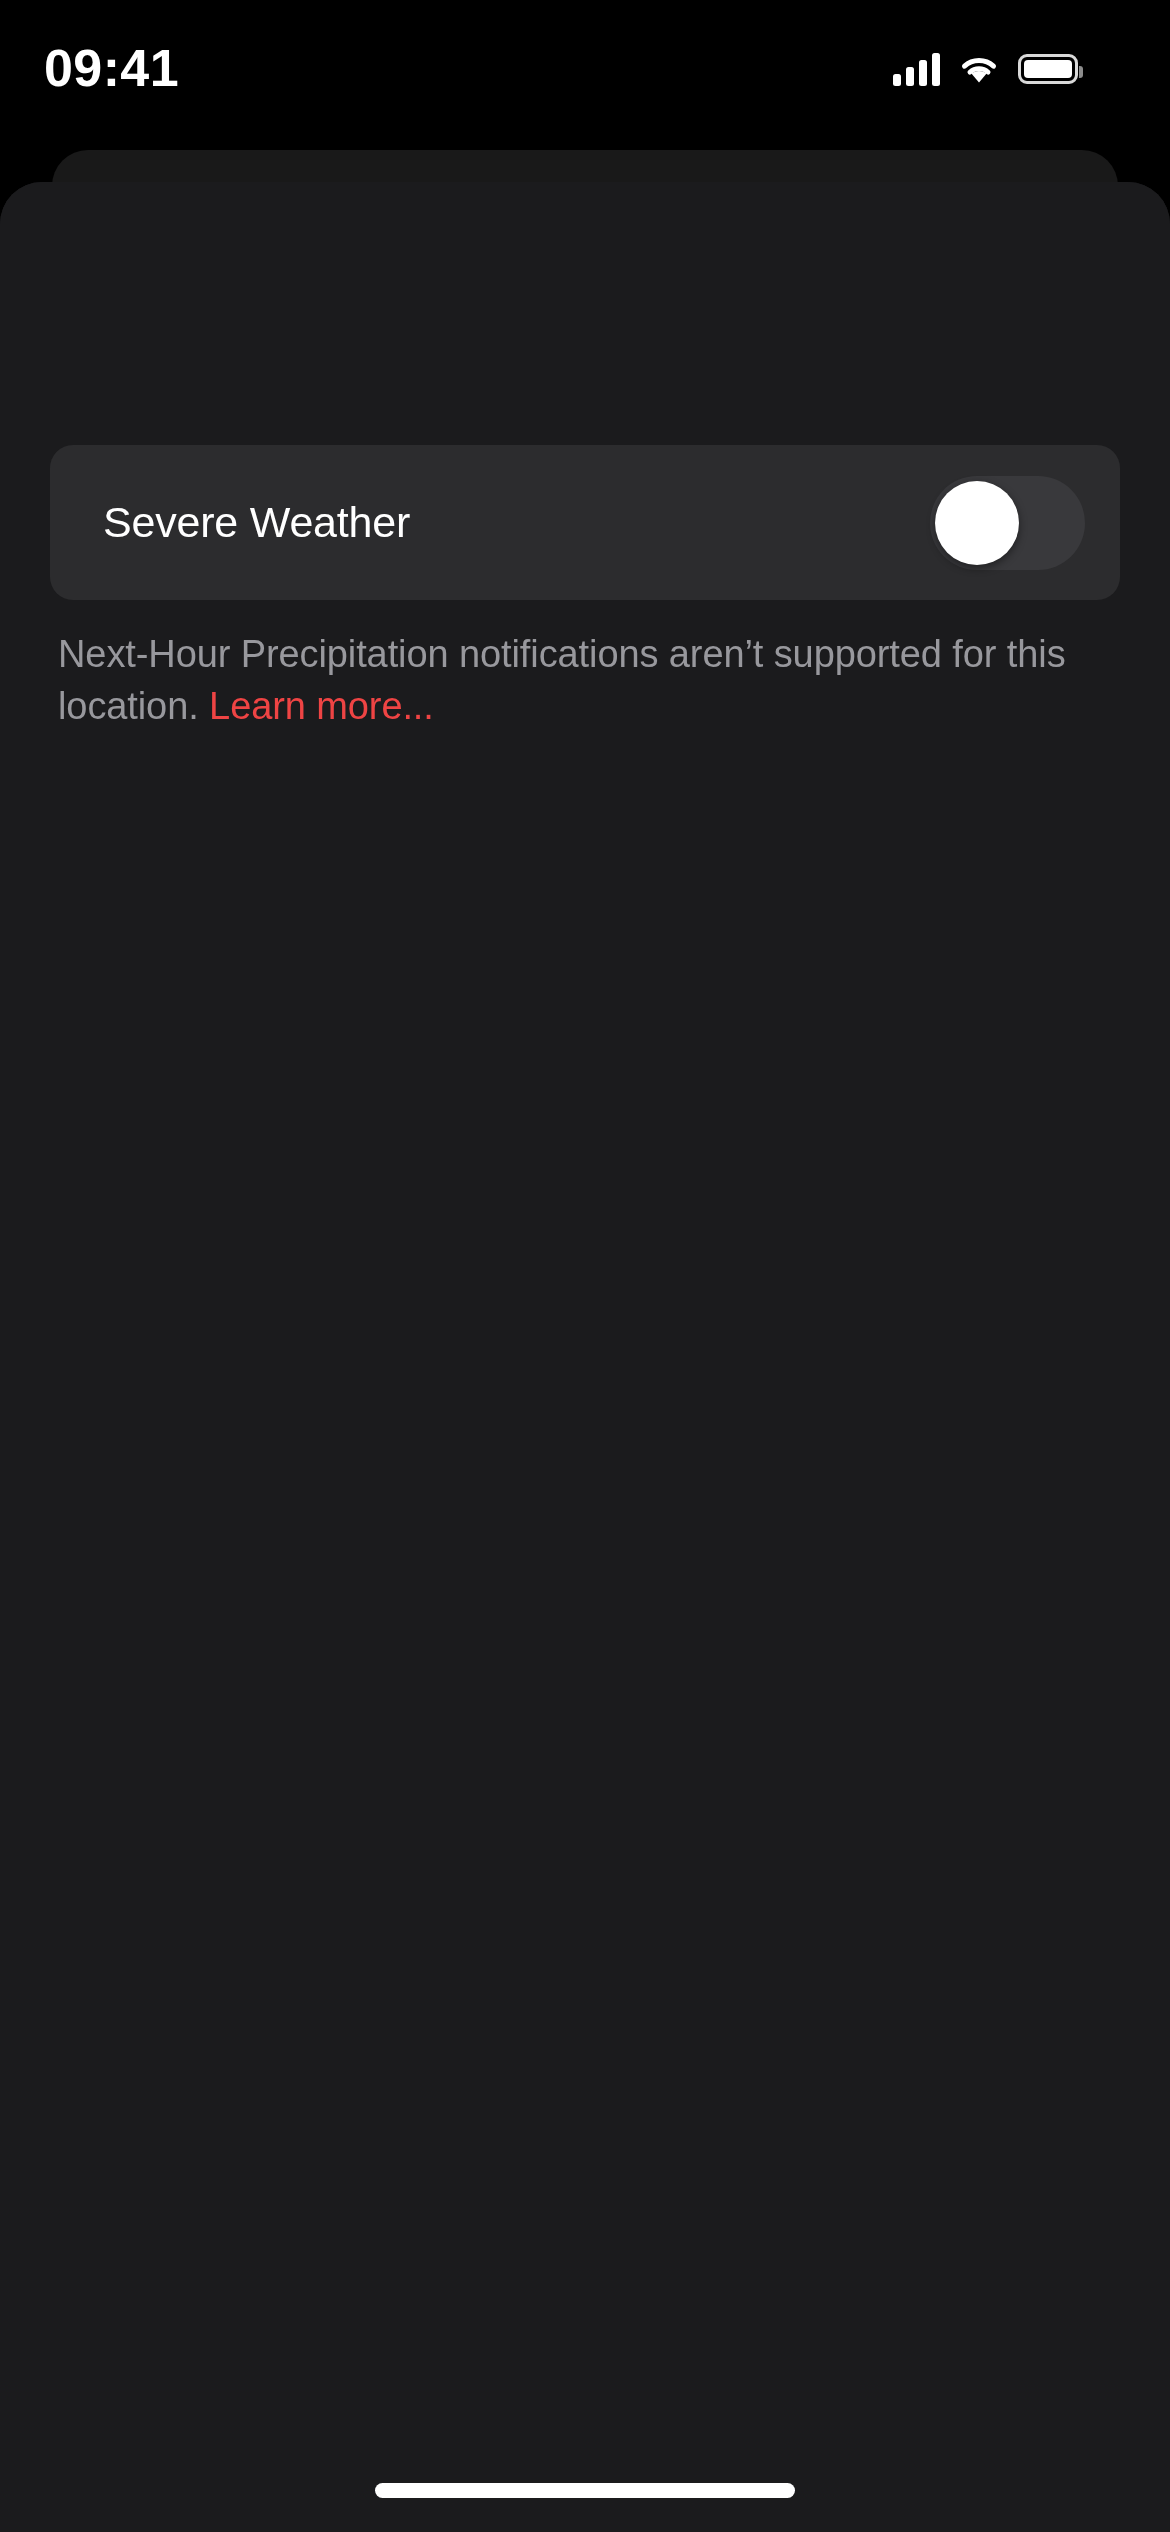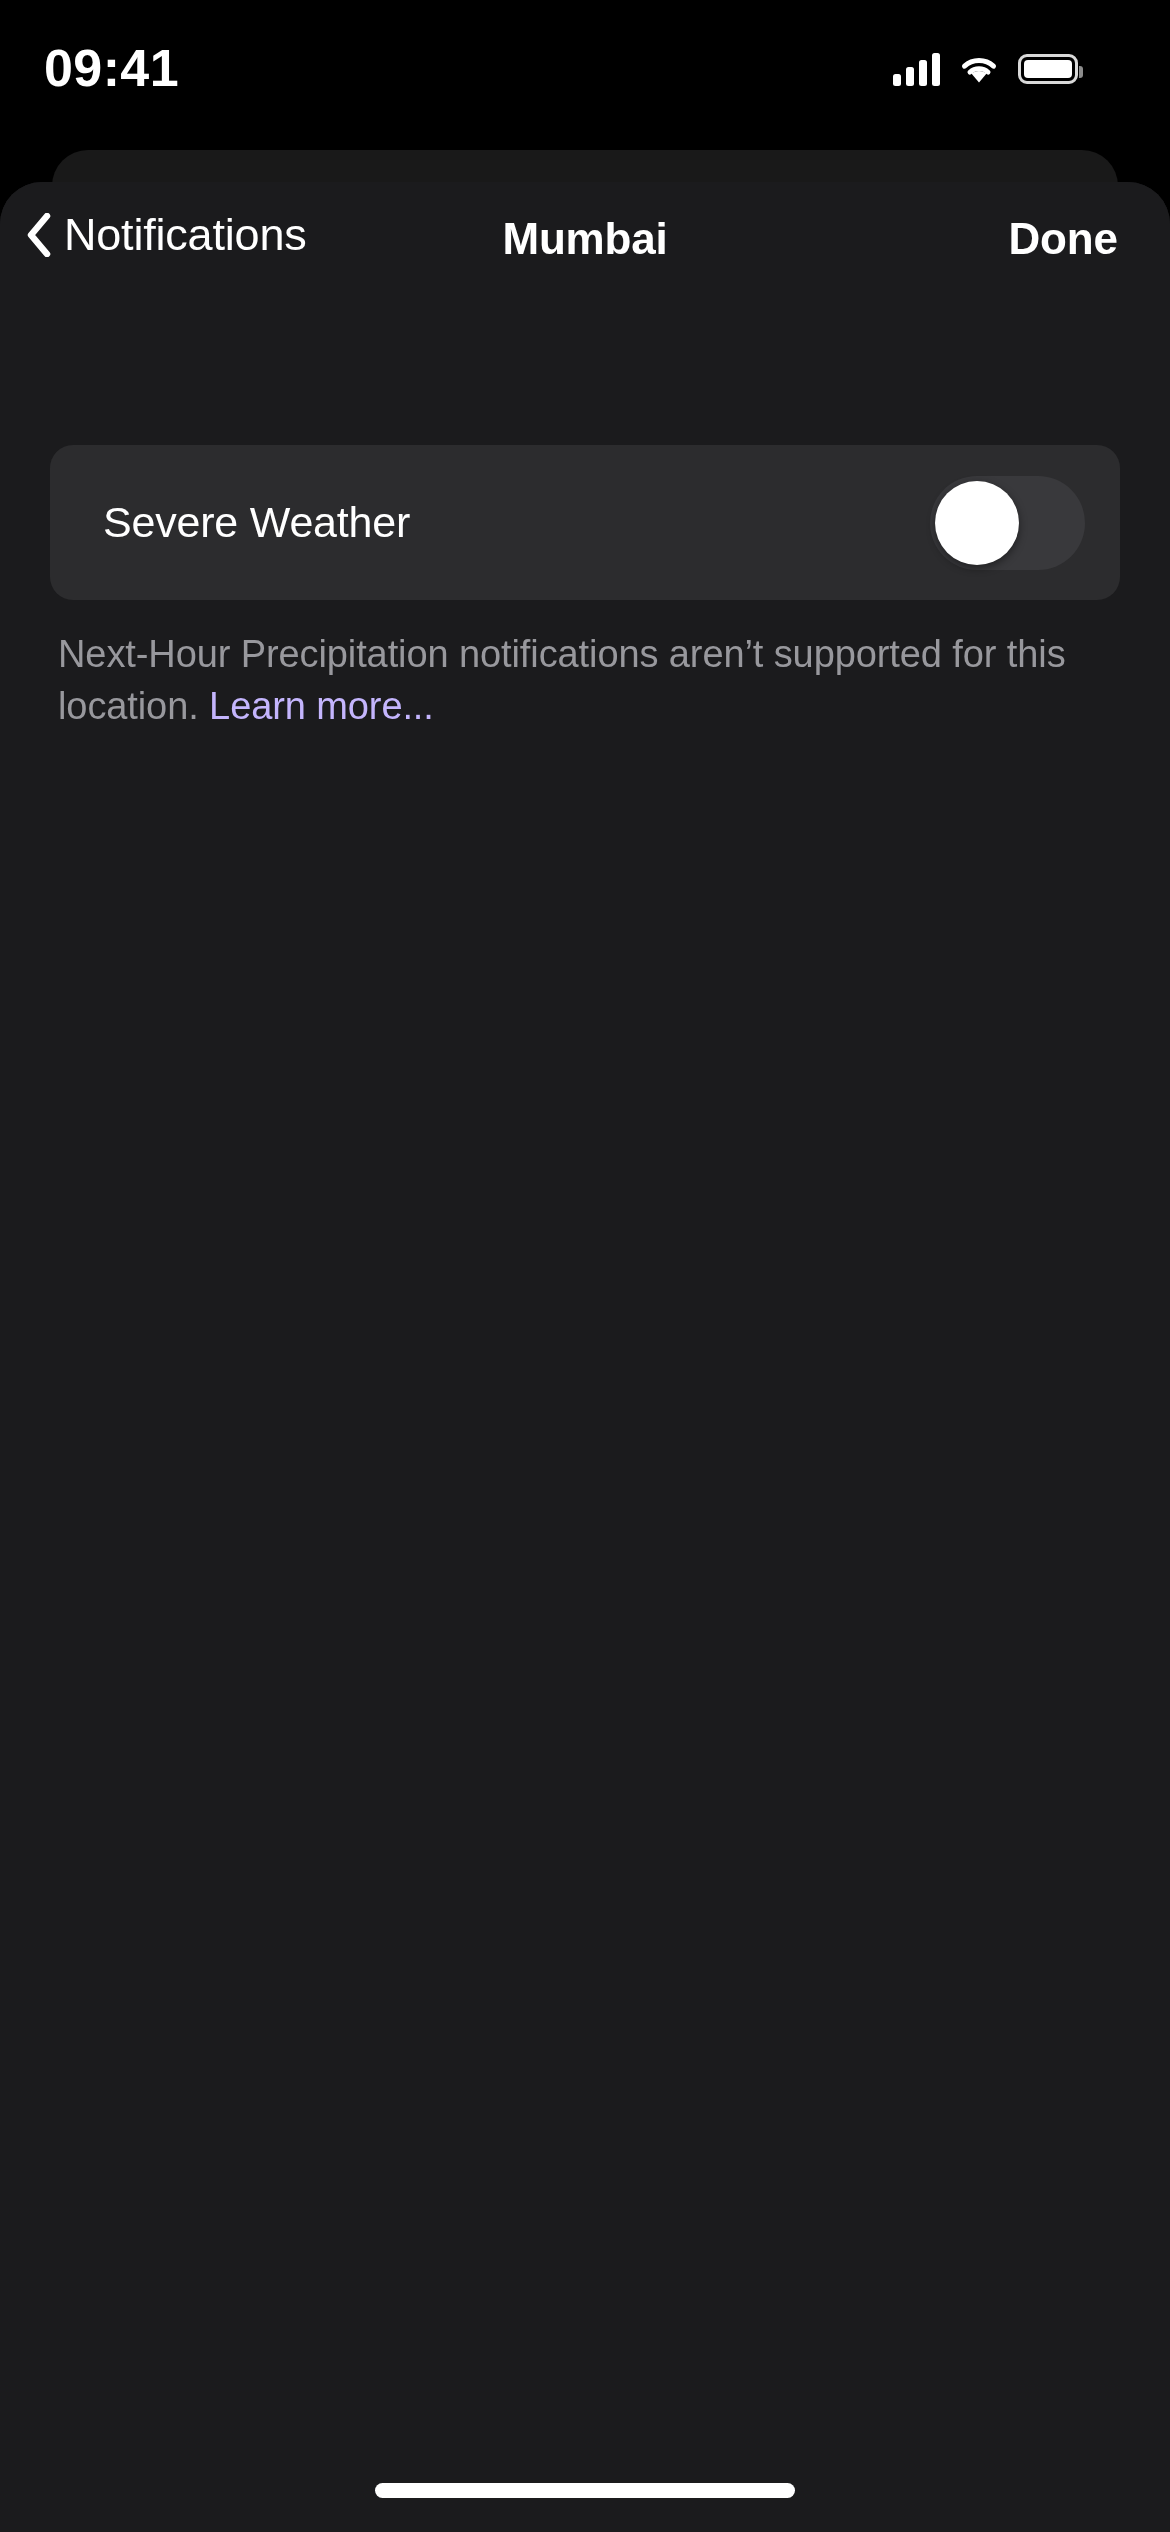--- a/index.html
+++ b/index.html
@@ -98,21 +98,21 @@
     border-radius:50%; background:#fff;
     box-shadow:0 3px 8px rgba(0,0,0,0.45);
   }
 
   
   .footer-note {
     position:absolute; left:58px; top:446px; width:1020px;
     color:#98989d; font-size:38px; line-height:52px; letter-spacing:-0.1px;
     z-index:12;
   }
-  .footer-link { color:#c4b5fd; cursor:pointer; }
+  .footer-link { color:#ef4444; cursor:pointer; }
 
   
   .home-indicator {
     position:absolute; bottom:34px; left:50%; transform:translateX(-50%);
     width:420px; height:15px; background:#fff; border-radius:8px; z-index:50;
   }
 </style>
 </head>
 <body>
 
@@ -136,30 +136,20 @@
         <div class="battery-fill"></div>
       </div>
     </div>
   </div>
 
   <div class="sheet-back"></div>
   <div class="sheet-mid"></div>
 
   <div class="sheet-main">
 
-    <div class="nav-bar">
-      <div class="nav-back">
-        <svg class="chevron-left" viewBox="0 0 26 44">
-          <path d="M21 3 L5 22 L21 41" stroke="#fff" stroke-width="6.5" fill="none" stroke-linecap="round" stroke-linejoin="round"></path>
-        </svg>
-        <span class="nav-back-label">Notifications</span>
-      </div>
-      <div class="nav-title">Mumbai</div>
-      <div class="nav-done">Done</div>
-    </div>
 
     <div class="card">
       <div class="card-row">
         <span class="row-label">Severe Weather</span>
         <div class="toggle">
           <div class="toggle-knob"></div>
         </div>
       </div>
     </div>
 

